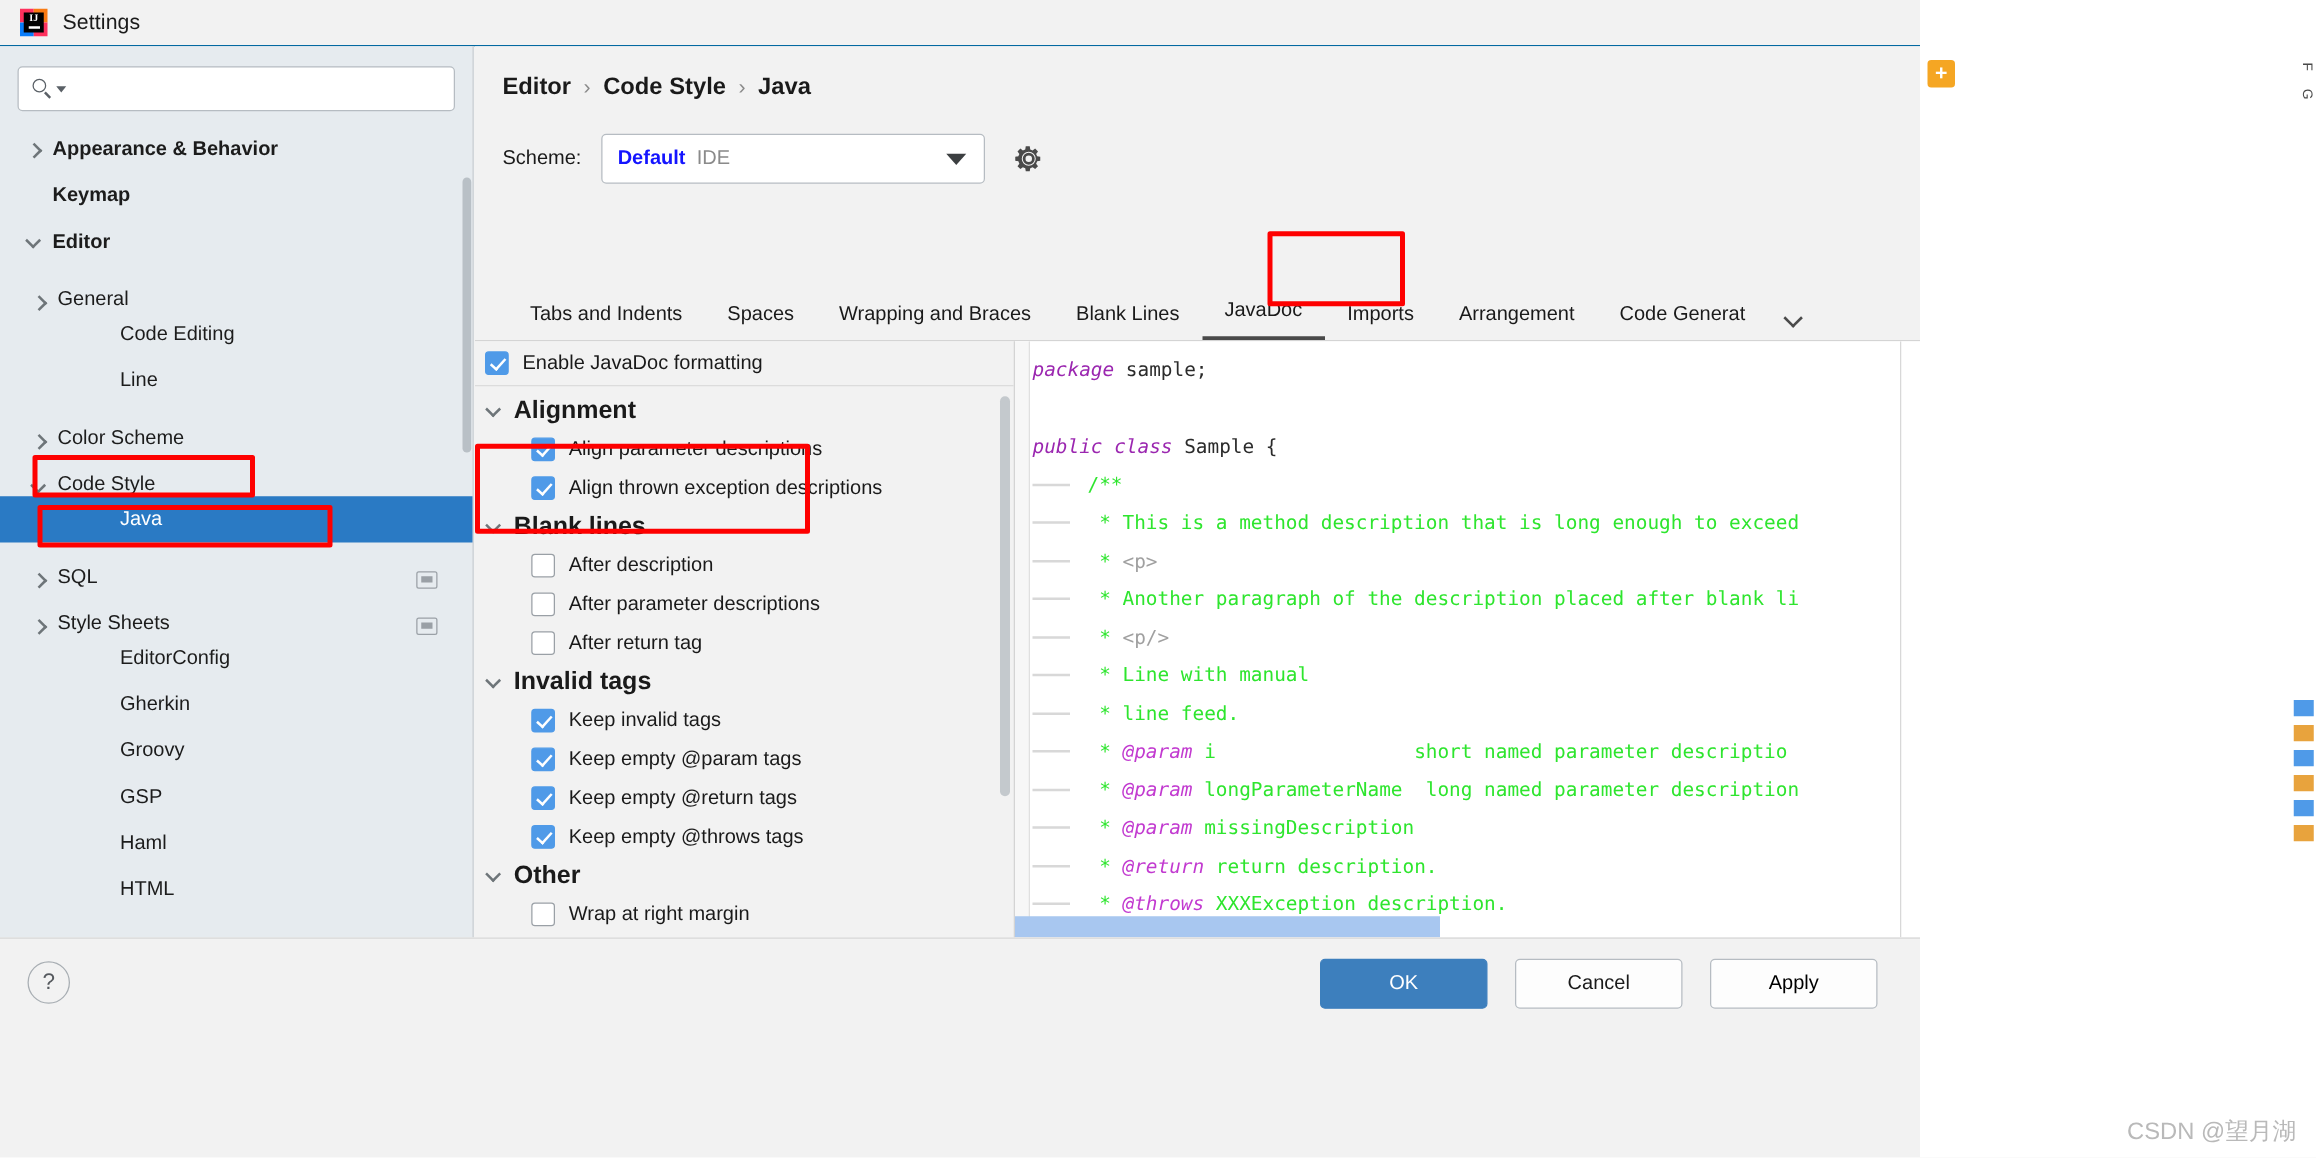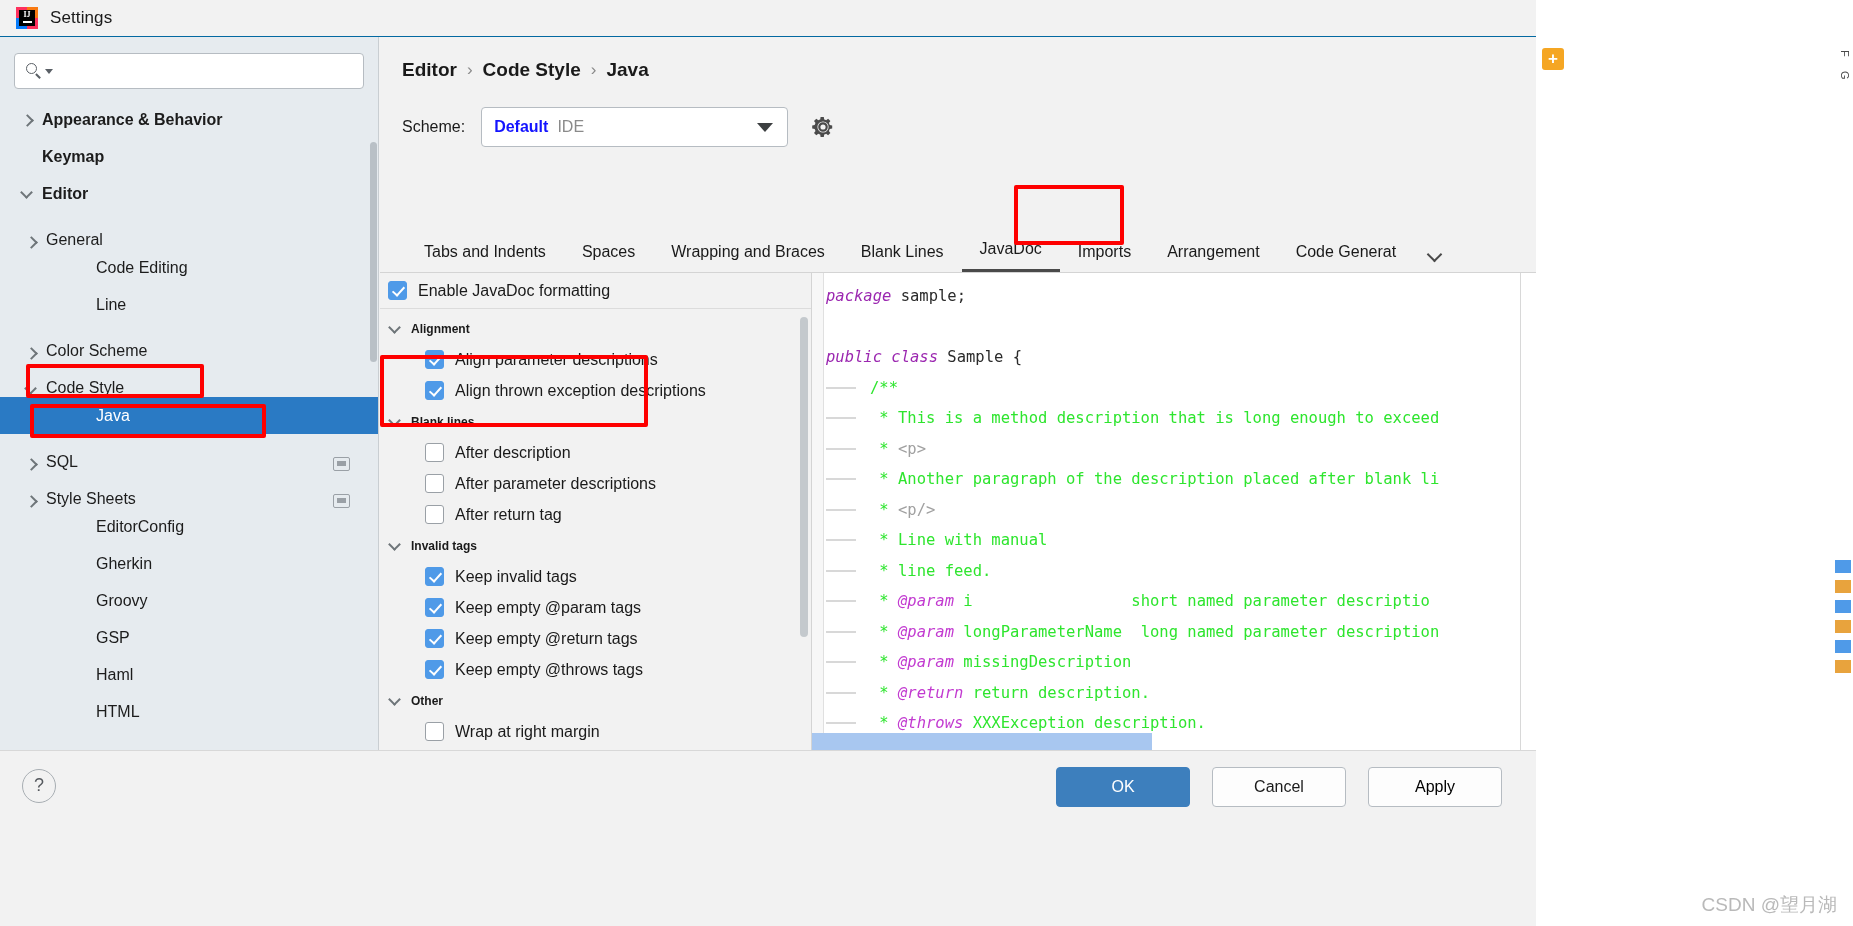--- a/index.html
+++ b/index.html
@@ -217,21 +217,21 @@
     content: ""; position: absolute; left: 6px; top: 2px;
     width: 5px; height: 10px;
     border-right: 2.3px solid #fff; border-bottom: 2.3px solid #fff;
     transform: rotate(42deg);
   }
   .opt-top-label { font-size: 16px; color: #1a1a1a; margin-left: 11px; }
 
   .opt-list { position: relative; padding-top: 4px; }
   .opt-group {
     height: 31px; display: flex; align-items: center;
-    padding-left: 8px; font-size: 12px; font-weight: bold; color: #1a1a1a;
+    padding-left: 8px; font-size: 20px; font-weight: bold; color: #1a1a1a;
     cursor: pointer;
   }
   .opt-group .chev { margin-right: 9px; }
   .opt-item {
     height: 31px; display: flex; align-items: center;
     padding-left: 45px; cursor: pointer;
   }
   .opt-item .lbl { font-size: 16px; color: #1a1a1a; margin-left: 11px; white-space: nowrap; }
 
   .opt-scroll {

